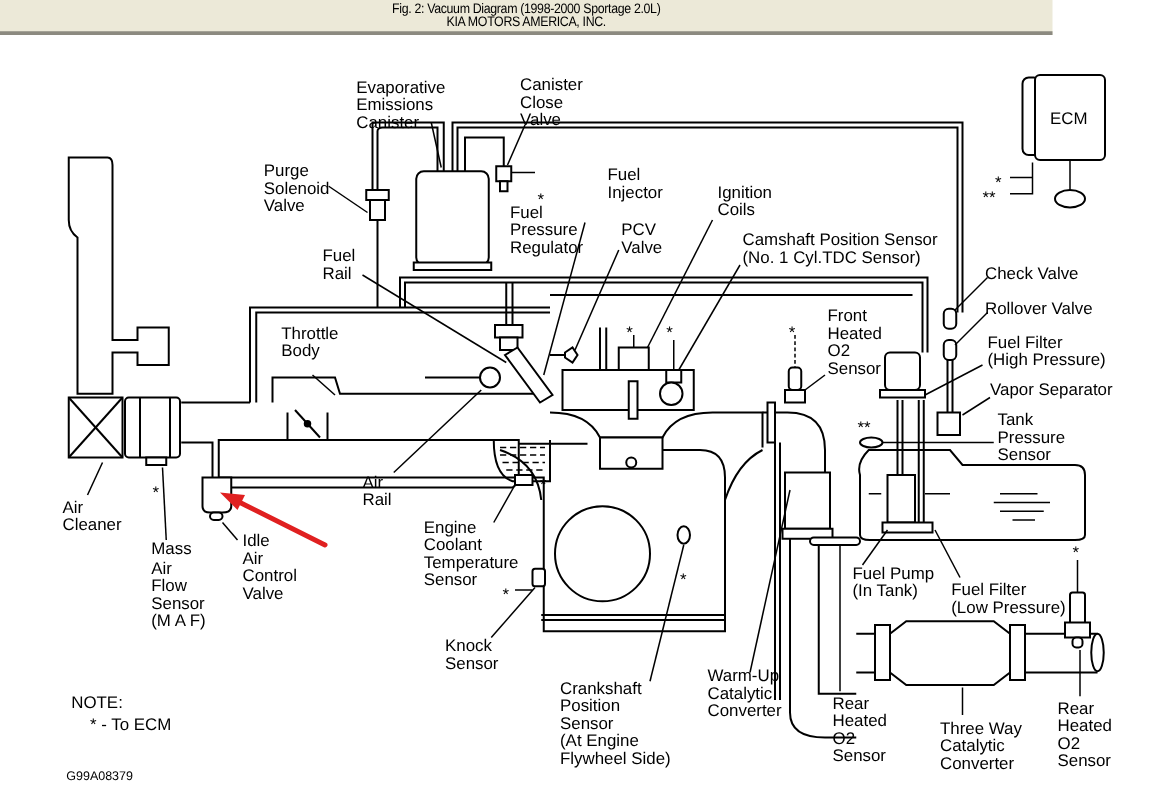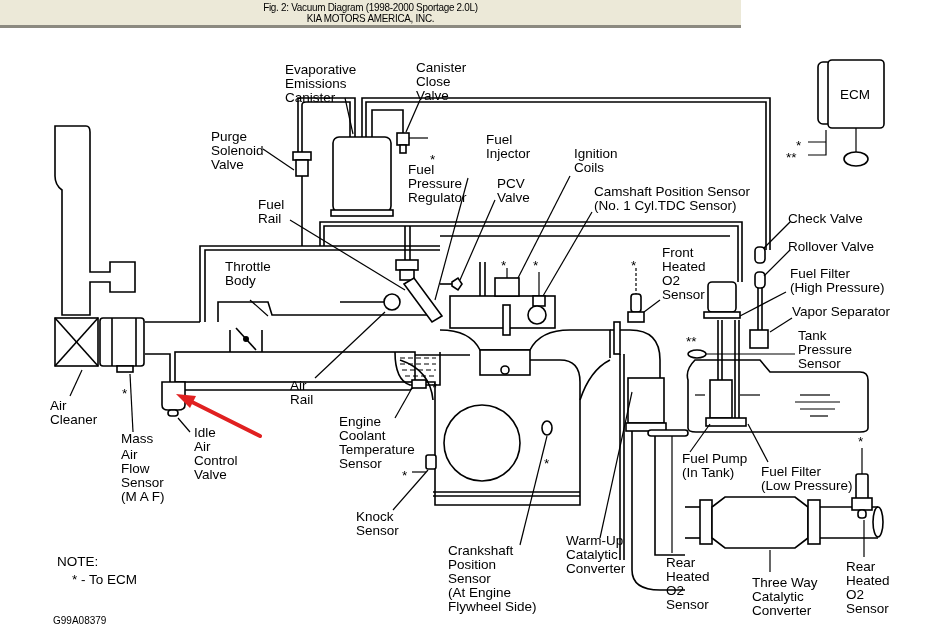--- a/index.html
+++ b/index.html
@@ -1,17 +1,17 @@
 <!DOCTYPE html>
 <html><head>
 <meta charset="utf-8">
 <style>
   html, body { margin:0; padding:0; background:#fff; }
   body { width:927px; height:632px; position:relative; overflow:hidden; font-family:"Liberation Sans", sans-serif; }
-  .header { position:absolute; left:0; top:0; width:741px; height:25px; background:#ece9d8; border-bottom:3px solid #8c8a80; box-sizing:content-box; text-align:center; }
+  .header { position:absolute; left:0; top:0; width:842px; height:25px; background:#ece9d8; border-bottom:3px solid #8c8a80; box-sizing:content-box; text-align:center; }
   .header .line { font-family:"Liberation Sans", sans-serif; font-size:11px; line-height:11px; color:#000; letter-spacing:-0.3px; transform:scaleX(0.9); }
   .header .l1 { padding-top:2px; }
   svg#diagram { position:absolute; left:0; top:28px; }
   .lbl { font-family:"Liberation Sans", sans-serif; font-size:13.5px; fill:#000; }
   .small { font-family:"Liberation Sans", sans-serif; font-size:10px; fill:#000; }
   .ln { stroke:#000; stroke-width:1.6; fill:none; }
   .lnf { stroke:#000; stroke-width:1.6; fill:#fff; }
   .thin { stroke:#000; stroke-width:1.2; fill:none; }
 </style>
 </head>

